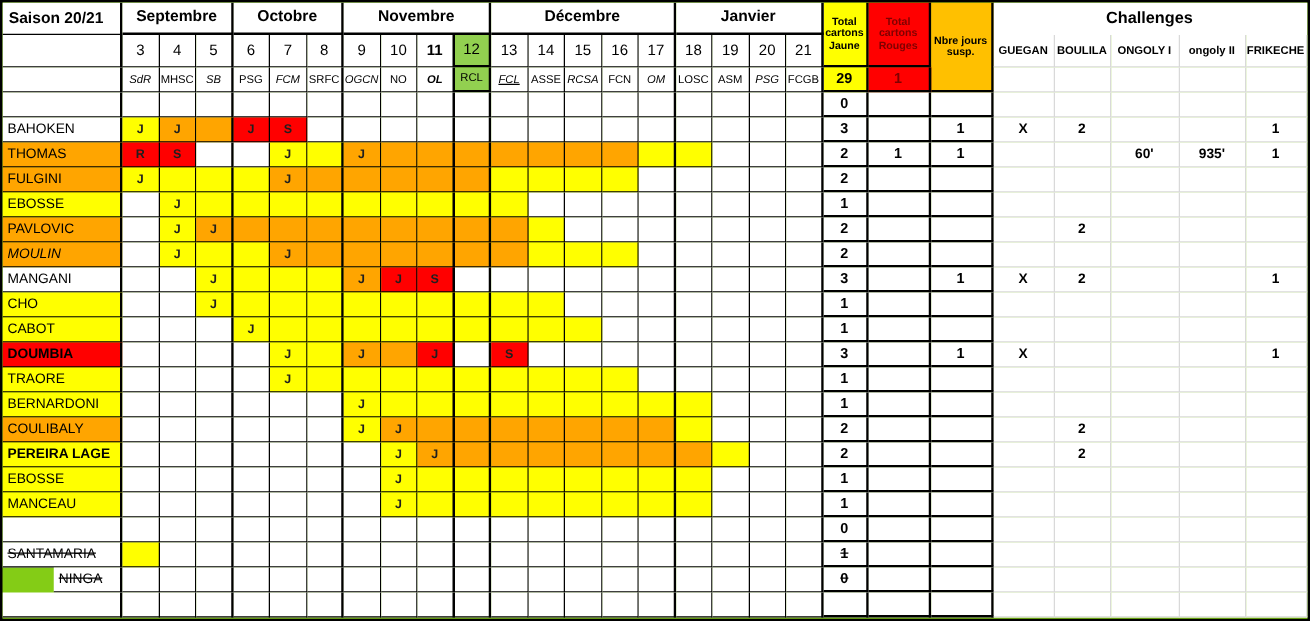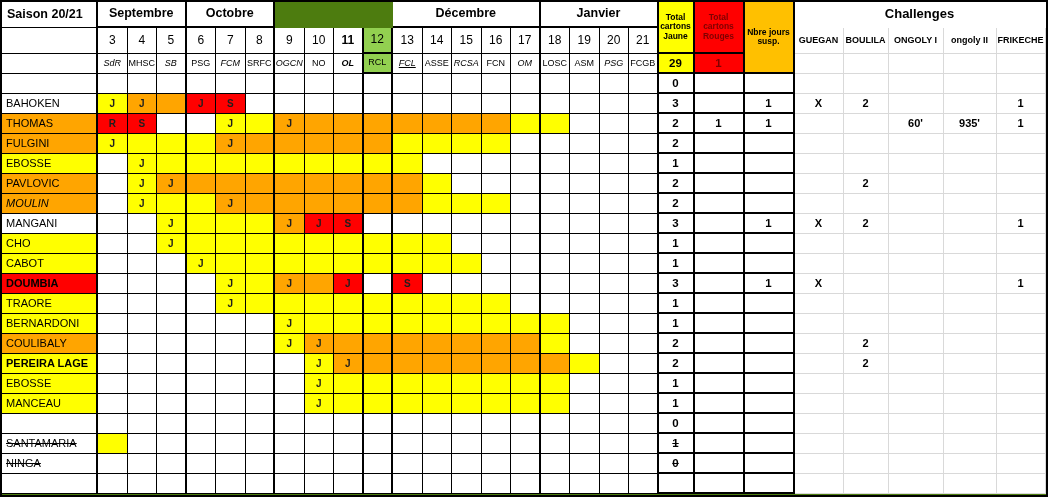--- a/index.html
+++ b/index.html
@@ -2,21 +2,21 @@
 <html><head>
 <meta charset="utf-8">
 <style>
   *{box-sizing:border-box;margin:0;padding:0}
   body{background:#fff}
   #grid{
     display:grid;
     width:1048px;height:497px;
     border:2px solid #000;
     overflow:hidden;
-    background:#4d7c0f;
+    background:#84cc16;
     font-family:"Liberation Sans",sans-serif;
     grid-template-columns:96px repeat(19,29.5px) 36px 50px 50px 49px 45px 55px 53px 49px;
     grid-template-rows:26px 26px 20px repeat(21,20px);
   }
   .cell{
     border-right:1px solid #000;
     border-bottom:1px solid #000;
     display:flex;align-items:center;justify-content:center;
     overflow:hidden;color:#000;line-height:1.1;
   }
@@ -58,20 +58,21 @@
 <div id="grid">
   <div class="cell title bR2 bg-w a-title">Saison 20/21</div>
   <div class="cell hdr3 bR2 bB2 bg-y a-hj">Total cartons Jaune</div>
   <div class="cell hdr3 bR2 bB2 bg-r dkred a-hr">Total cartons Rouges</div>
   <div class="cell hdr3 bR2 bB2 bg-gold a-hs">Nbre jours susp.</div>
   <div class="cell chal-title bg-w a-ct">Challenges</div>
   <div class="cell total bR2 bB2 bg-y a-vj">29</div>
   <div class="cell total bR2 bB2 bg-r dkred a-vr">1</div>
 <div class="cell month bR2 bB2 bg-w" style="grid-area: 1 / 2 / auto / span 3;">Septembre</div>
     <div class="cell month bR2 bB2 bg-w" style="grid-area: 1 / 5 / auto / span 3;">Octobre</div>
+    <div class="cell month bR2 bB2 bg-w" style="grid-area: 1 / 8 / auto / span 4;">Novembre</div>
     <div class="cell month bR2 bB2 bg-w" style="grid-area: 1 / 12 / auto / span 5;">Décembre</div>
     <div class="cell month bR2 bB2 bg-w" style="grid-area: 1 / 17 / auto / span 4;">Janvier</div>
     <div class="cell day bg-w" style="grid-area: 2 / 2;">3</div>
     <div class="cell opp bg-w it" style="grid-area: 3 / 2;">SdR</div>
     <div class="cell day bg-w" style="grid-area: 2 / 3;">4</div>
     <div class="cell opp bg-w" style="grid-area: 3 / 3;">MHSC</div>
     <div class="cell day bg-w bR2" style="grid-area: 2 / 4;">5</div>
     <div class="cell opp bg-w it bR2" style="grid-area: 3 / 4;">SB</div>
     <div class="cell day bg-w" style="grid-area: 2 / 5;">6</div>
     <div class="cell opp bg-w" style="grid-area: 3 / 5;">PSG</div>
@@ -642,21 +643,21 @@
     <div class="cell letter bg-w" style="grid-area: 22 / 19;"></div>
     <div class="cell letter bg-w bR2" style="grid-area: 22 / 20;"></div>
     <div class="cell total bR2 bB2 bg-w strike" style="grid-area: 22 / 21;">1</div>
     <div class="cell total bR2 bB2 bg-w" style="grid-area: 22 / 22;"></div>
     <div class="cell total bR2 bB2 bg-w" style="grid-area: 22 / 23;"></div>
     <div class="cell chalval bg-w" style="grid-area: 22 / 24;"></div>
     <div class="cell chalval bg-w" style="grid-area: 22 / 25;"></div>
     <div class="cell chalval bg-w" style="grid-area: 22 / 26;"></div>
     <div class="cell chalval bg-w" style="grid-area: 22 / 27;"></div>
     <div class="cell chalval bg-w" style="grid-area: 22 / 28;"></div>
-    <div class="cell pname bR2 bg-w strike" style="grid-area: 23 / 1;">NINGA</div>
+    <div class="cell pname bR2 bg-w strike" style="grid-area: 23 / 1; margin-left: 41px;">NINGA</div>
     <div class="cell letter bg-w" style="grid-area: 23 / 2;"></div>
     <div class="cell letter bg-w" style="grid-area: 23 / 3;"></div>
     <div class="cell letter bg-w bR2" style="grid-area: 23 / 4;"></div>
     <div class="cell letter bg-w" style="grid-area: 23 / 5;"></div>
     <div class="cell letter bg-w" style="grid-area: 23 / 6;"></div>
     <div class="cell letter bg-w bR2" style="grid-area: 23 / 7;"></div>
     <div class="cell letter bg-w" style="grid-area: 23 / 8;"></div>
     <div class="cell letter bg-w" style="grid-area: 23 / 9;"></div>
     <div class="cell letter bg-w bR2" style="grid-area: 23 / 10;"></div>
     <div class="cell letter bg-w bR2" style="grid-area: 23 / 11;"></div>

